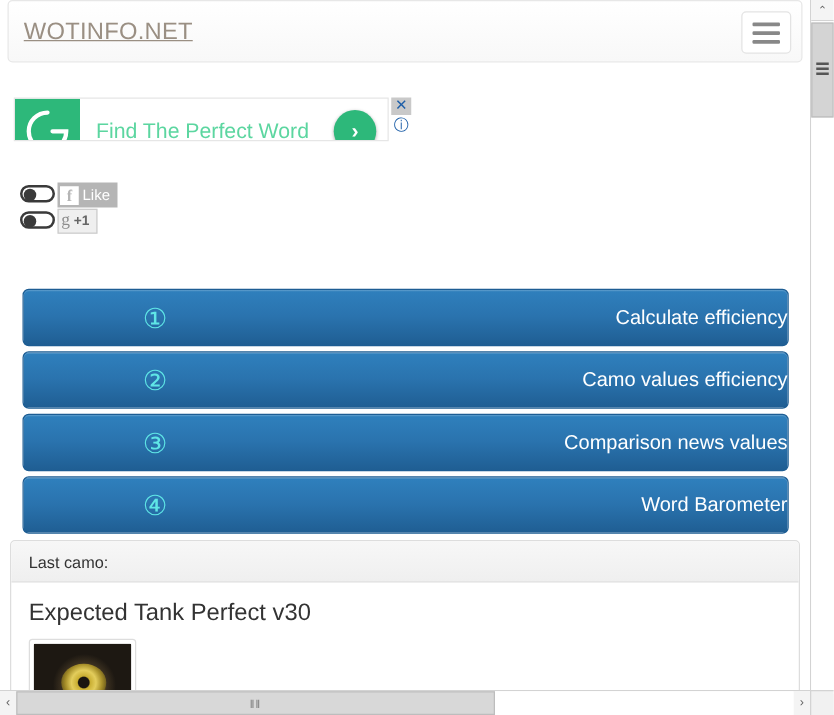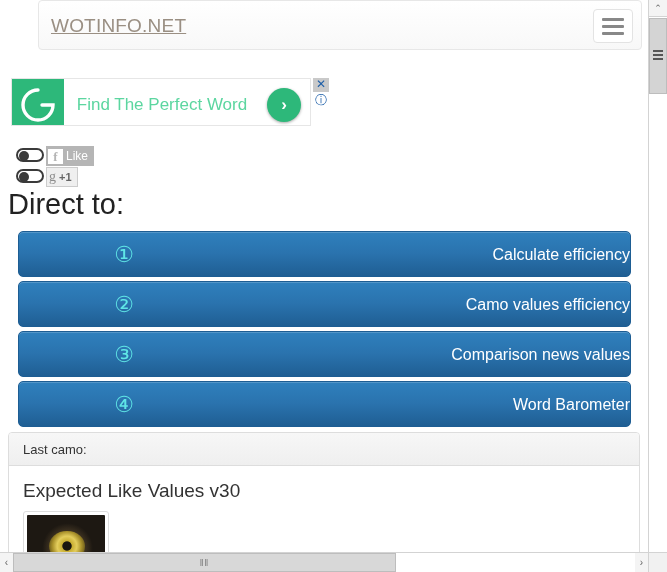--- a/index.html
+++ b/index.html
@@ -19,21 +19,20 @@
   }
 
   
   #page {
     position: absolute;
     left: 0; top: 0;
     width: 648px;
     height: 552px;
     overflow: hidden;
     background: #ffffff;
-    padding-left: 32px;
   }
 
   
   .navbar {
     position: relative;
     margin: 0 6px;
     height: 50px;
     background: linear-gradient(to bottom, #ffffff 0%, #f8f8f8 100%);
     border: 1px solid #e7e7e7;
     border-radius: 4px;
@@ -66,21 +65,21 @@
   .navbar-toggle .bar:last-child { margin-bottom: 0; }
 
   
   .ad-wrap {
     position: absolute;
     left: 11px; top: 78px;
     width: 320px; height: 52px;
   }
   .ad-banner {
     position: relative;
-    width: 300px; height: 48px;
+    width: 300px; height: 35px;
     background: #ffffff;
     border: 1px solid #e6e6e6;
     overflow: hidden;
   }
   .ad-logo {
     position: absolute;
     left: 0; top: 0;
     width: 52px; height: 52px;
     background: #2db87a;
   }
@@ -445,21 +444,20 @@
         <div class="toggle">
           <span class="knob"></span>
         </div>
         <div class="gplus">
           <span class="gp-glyph">g</span>
           <span class="gp-label">+1</span>
         </div>
       </div>
     </div>
 
-    <h1 class="direct-heading">Direct to:</h1>
 
     <div class="btn-list">
 
       <a class="big-btn" href="#">
         <span class="num">①</span>
         <span class="lbl">Calculate efficiency</span>
       </a>
 
       <a class="big-btn" href="#">
         <span class="num">②</span>
@@ -474,21 +472,21 @@
       <a class="big-btn" href="#">
         <span class="num">④</span>
         <span class="lbl">Word Barometer</span>
       </a>
 
     </div>
 
     <div class="news-panel">
       <div class="news-head">Last camo:</div>
       <div class="news-body">
-        <h2 class="news-title">Expected Like Values v30</h2>
+        <h2 class="news-title">Expected Tank Perfect v30</h2>
         <div class="news-thumb">
           <div class="pic"></div>
         </div>
       </div>
     </div>
 
   </div>
 
   <div class="vscroll">
     <div class="arrow up">⌃</div>

